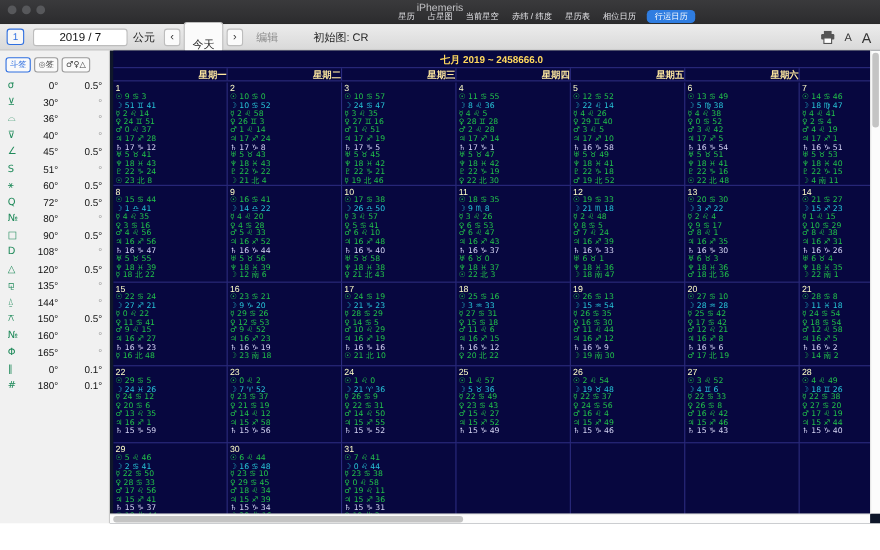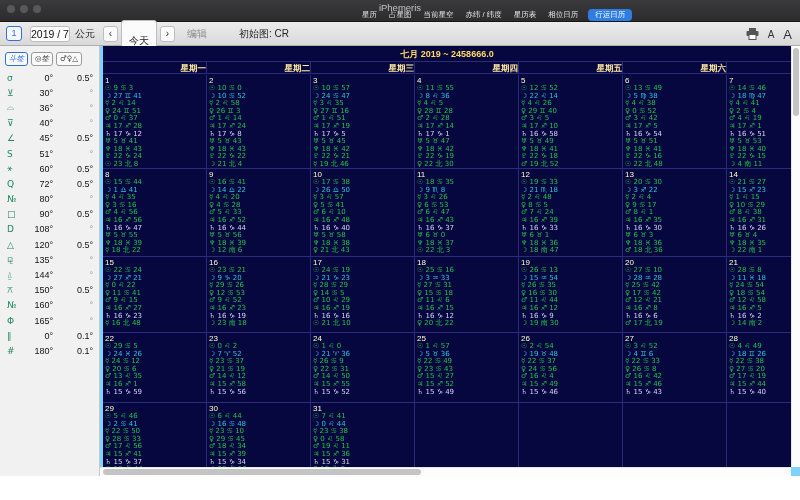--- a/index.html
+++ b/index.html
@@ -18,51 +18,51 @@
   .tab { padding:1px 2px; cursor:default; }
   .tab.active { background:#2f7de1; border-radius:4px; padding:1px 7px; color:#fff; }
 
   
   .toolbar { position:absolute; left:0; top:22px; right:0; height:24px;
     background:linear-gradient(#ececec,#d9d9d9); border-bottom:1px solid #aeaeae;
     display:flex; align-items:center; font-size:10px; color:#222; }
   .tb-toggle { margin-left:6px; width:16px; height:15px; border:1.5px solid #2f6fe0; border-radius:3px;
     background:#f8f8f8; color:#2f6fe0; font-size:9px; line-height:11px; text-align:center; }
   .datebox { margin-left:8px; background:#fff; border:1px solid #bdbdbd; border-radius:3px;
-    padding:1px 0; font-size:10.5px; color:#111; }
+    padding:1px 23px; font-size:10.5px; color:#111; }
   .era { margin-left:5px; color:#222; }
   .navbtn { margin-left:8px; background:#fbfbfb; border:1px solid #bdbdbd; border-radius:3px;
     width:15px; height:16px; font-size:10px; color:#333; line-height:12px; }
   .todaybtn { margin-left:3px; background:#fbfbfb; border:1px solid #bdbdbd; border-radius:3px;
     padding:13px 7px; height:16px; font-size:10px; color:#222;text-align:center; }
   .navbtn + .todaybtn, .todaybtn + .navbtn { margin-left:3px; }
   .tb-label { margin-left:12px; color:#8a8a8a;text-align:right; }
   .tb-label.dark { color:#222;margin-left:32px; }
   .tb-right { position:absolute; right:8px; top:0; height:24px; display:flex; align-items:center; gap:9px; }
   .abtn { background:none; border:none; color:#333; }
   .abtn.small { font-size:10px; }
   .abtn.big { font-size:13px; }
   .printbtn { background:none; border:none; display:flex; align-items:center; }
 
   
   .sidebar { position:absolute; left:0; top:46px; bottom:0; width:100px;
     background:#f1f1f1; border-right:1px solid #c9c9c9; }
-  .side-tabs { display:flex; gap:3px; margin:6px 4px 4px 5px;font-style:italic; }
+  .side-tabs { display:flex; gap:3px; margin:6px 4px 4px 5px; }
   .chip { font-size:7.5px; color:#444; border:1px solid #9a9a9a; border-radius:3px;
     padding:1px 3px; background:#fafafa; white-space:nowrap;
     font-family:"DejaVu Sans",sans-serif; }
   .chip.sel { border-color:#2f6fe0; color:#2f6fe0; }
   .arow { display:flex; align-items:center; height:15.2px; padding-left:7px; font-size:9px; }
   .asym { width:16px; color:#1f8a5a; font-family:"DejaVu Sans",sans-serif; font-size:9px; }
   .aang { width:30px; text-align:right; color:#111; }
   .aorb { width:34px; text-align:right; color:#111; margin-left:6px; }
   .aorb.dim { color:#999; }
 
   
-  .cal-wrap { position:absolute; left:100px; top:46px; right:0; bottom:0; background:#7dd3fc; }
+  .cal-wrap { position:absolute; left:100px; top:46px; right:0; bottom:0; background:#0f172a; }
   .calendar { position:absolute; left:3px; top:0; right:9px; bottom:9px;
     background:#07073f; overflow:hidden; }
   .cal-title { height:15px; line-height:16px; text-align:center; color:#ffd95e;
     font-size:9px; font-weight:bold; }
   .cal-weekdays { display:flex; height:13px; border-top:1px solid #2b2b7e; border-bottom:1px solid #2b2b7e; }
   .wd { flex:0 0 104px; width:104px; text-align:right; color:#ffe9a0; font-size:8.5px;
     font-weight:bold; line-height:13px; border-right:1px solid #2b2b7e; }
   .cal-grid { position:absolute; left:0; top:29px; right:0; bottom:0;
     display:flex; flex-direction:column; }
   .week { display:flex; }
@@ -243,21 +243,21 @@
           <span class="wd">星期四</span>
           <span class="wd">星期五</span>
           <span class="wd">星期六</span>
           <span class="wd">星期日</span>
         </div>
       <div class="cal-grid" id="cal-grid">
           <div class="week" style="height: 94px; flex: 0 0 94px;">
             <div class="cell">
               <div class="daynum">1</div>
               <div class="ln ln-g">☉ 9 ♋ 3</div>
-              <div class="ln ln-c">☽ 27 ♊ 41</div>
+              <div class="ln ln-c">☽ 51 ♊ 41</div>
               <div class="ln ln-g">☿ 2 ♌ 14</div>
               <div class="ln ln-g">♀ 24 ♊ 51</div>
               <div class="ln ln-g">♂ 0 ♌ 37</div>
               <div class="ln ln-g">♃ 17 ♐ 28</div>
               <div class="ln ln-w">♄ 17 ♑ 12</div>
               <div class="ln ln-g">♅ 5 ♉ 41</div>
               <div class="ln ln-g">♆ 18 ♓ 43</div>
               <div class="ln ln-g">♇ 22 ♑ 24</div>
               <div class="ln ln-g">☉ 23 北 8</div>
             </div>

